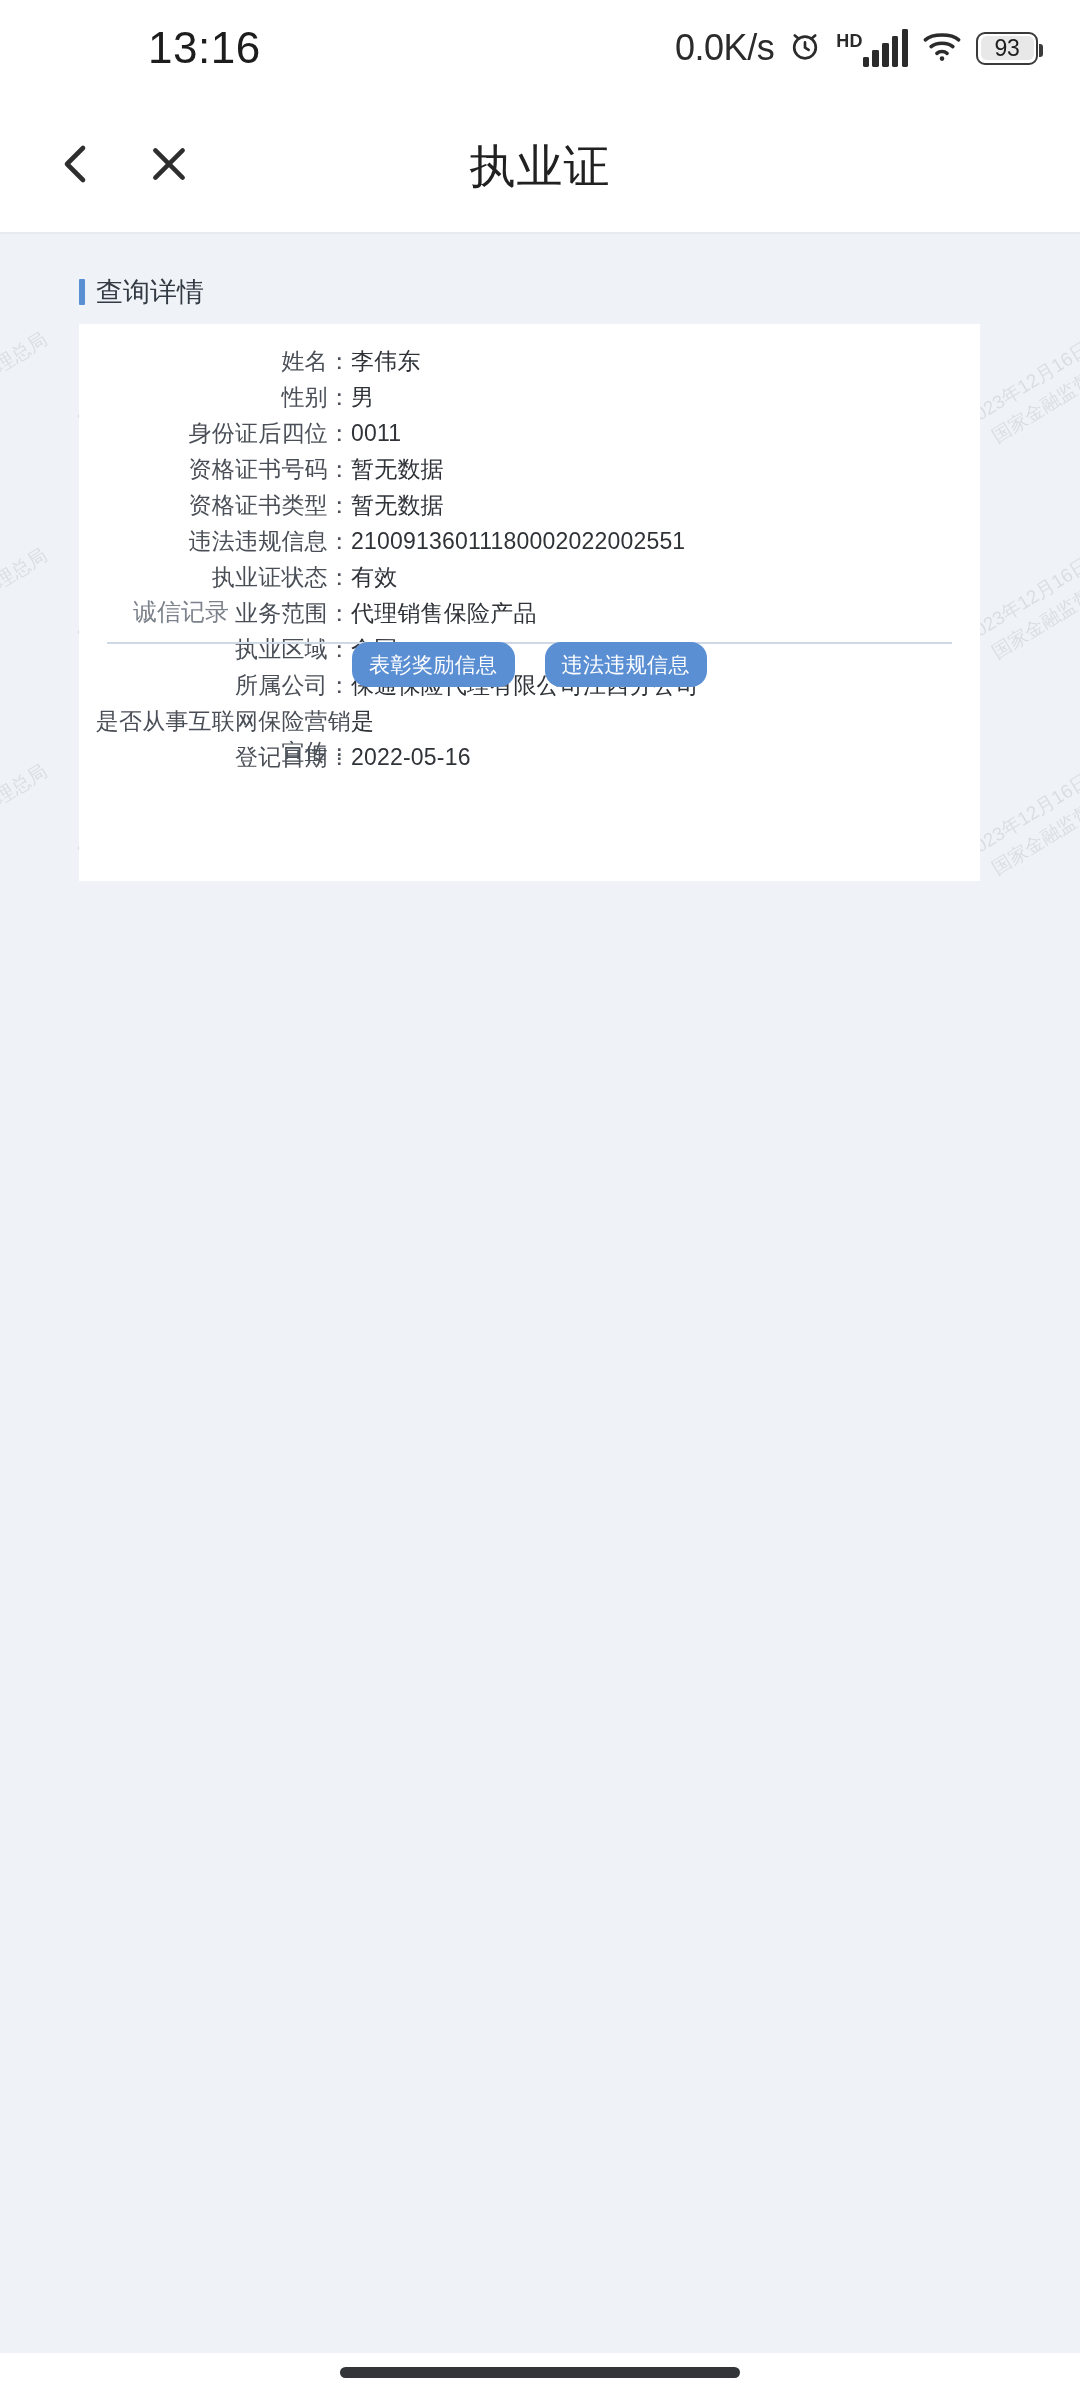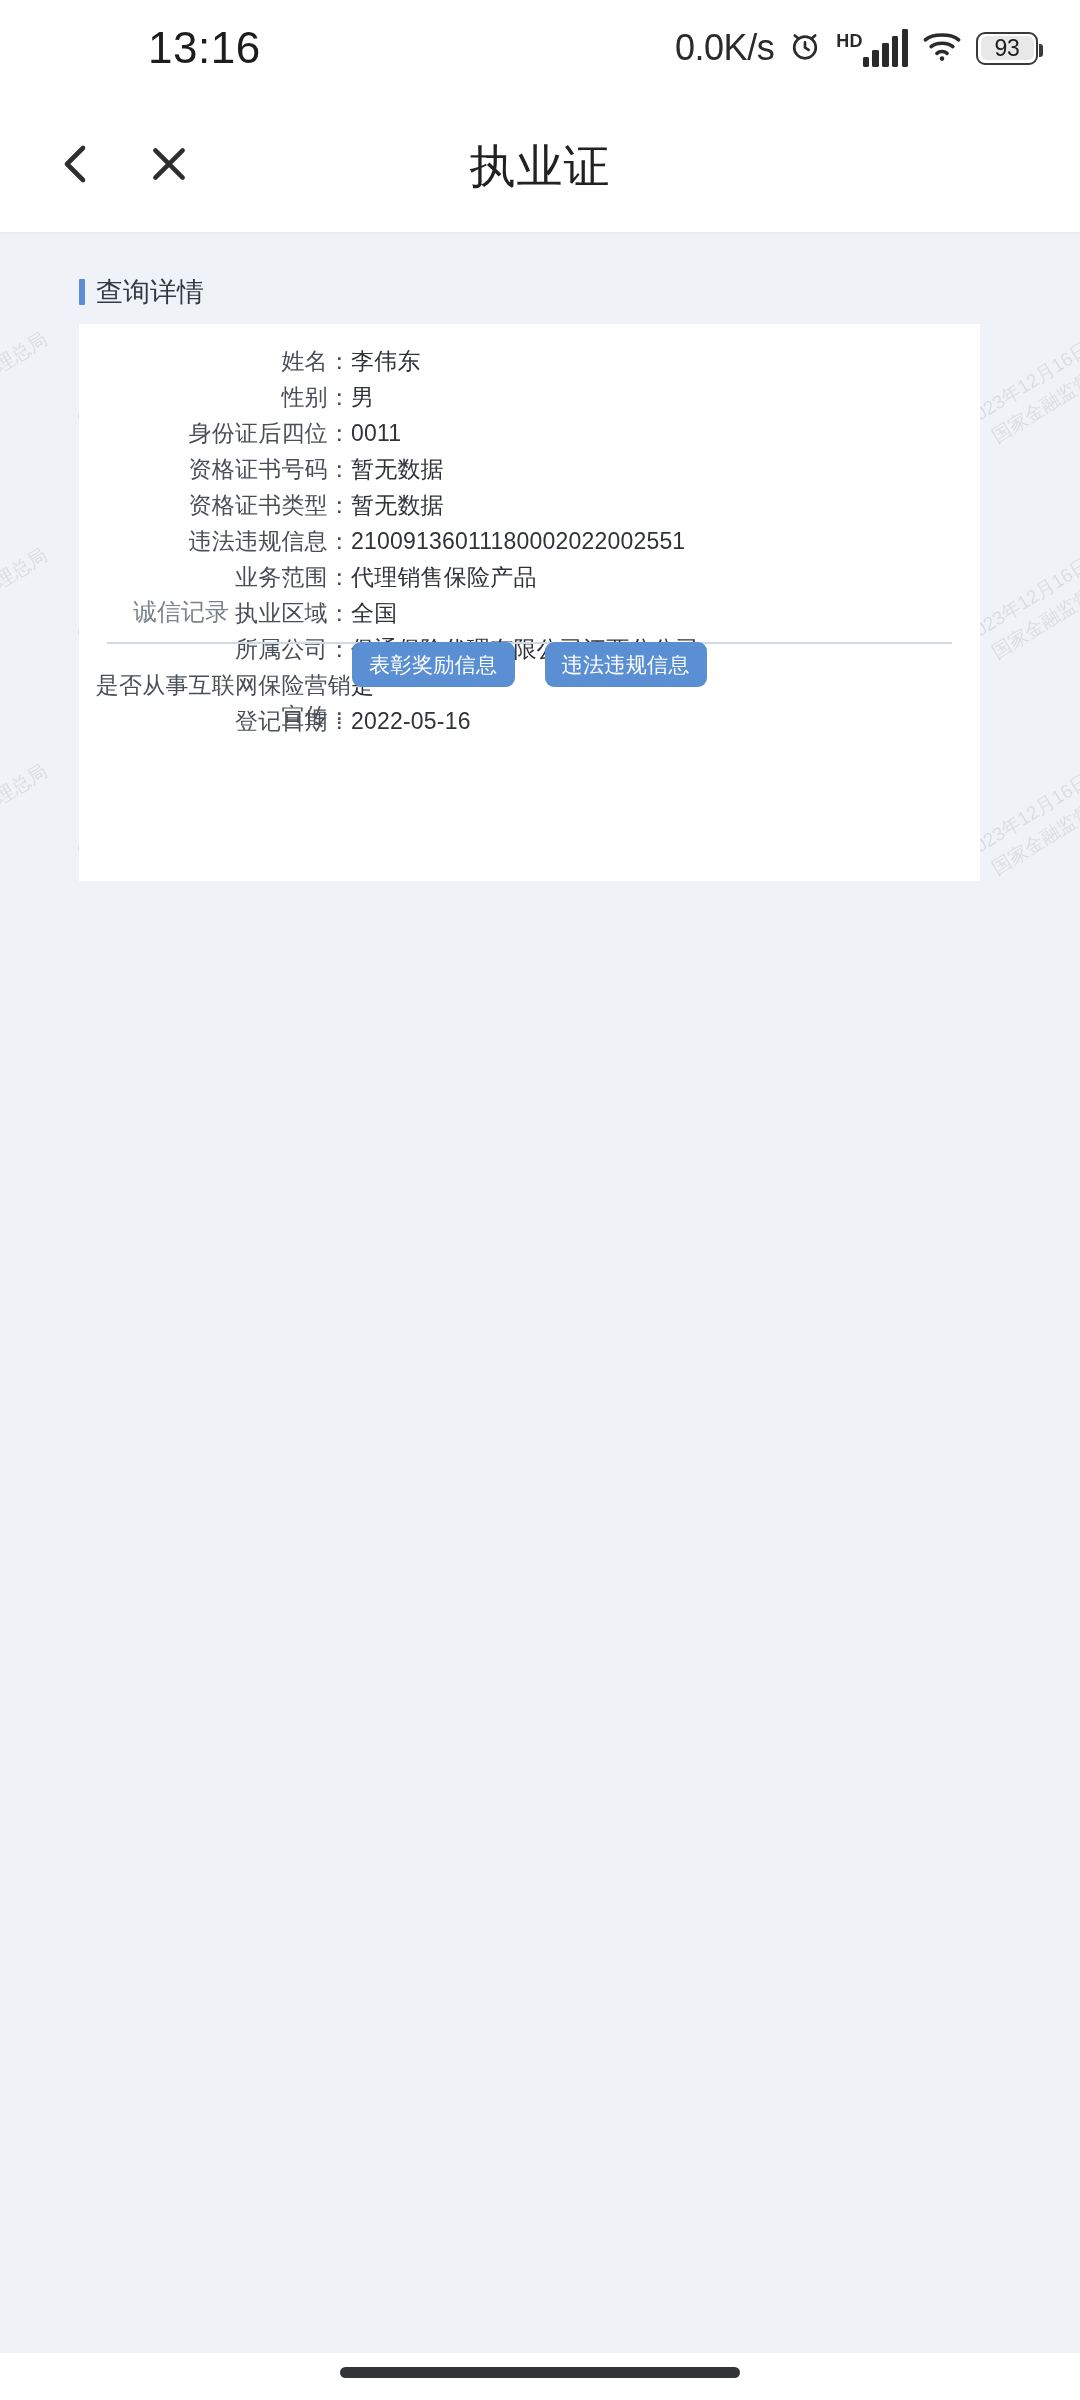--- a/index.html
+++ b/index.html
@@ -135,21 +135,21 @@
     margin:14px 28px 0 28px; height:2px; background:#cfd9e6;
   }
 
   .btn-row {
     position:absolute; top:318px; left:0; width:100%;
     display:flex; justify-content:center; gap:30px;
   }
   .btn {
     min-width:156px; height:45px; padding:0 17px;
     background:#5b8fd4; color:#ffffff;
-    border:none; border-radius:9px;
+    border:none; border-radius:16px;
     font-size:21px; letter-spacing:0.4px;
     font-family:"Liberation Sans","DejaVu Sans",sans-serif;
     display:flex; align-items:center; justify-content:center;
     cursor:pointer;
   }
 
   
   .gesture-area {
     position:absolute; left:0; top:2353px; width:1080px; height:47px;
     background:#ffffff;
@@ -342,20 +342,24 @@
           </div>
           <div class="row">
             <div class="lab">资格证书类型：</div>
             <div class="val">暂无数据</div>
           </div>
           <div class="row">
             <div class="lab">违法违规信息：</div>
             <div class="val">21009136011180002022002551</div>
           </div>
           <div class="row">
+            <div class="lab">执业证状态：</div>
+            <div class="val">有效</div>
+          </div>
+          <div class="row">
             <div class="lab">业务范围：</div>
             <div class="val">代理销售保险产品</div>
           </div>
           <div class="row">
             <div class="lab">执业区域：</div>
             <div class="val">全国</div>
           </div>
           <div class="row">
             <div class="lab">所属公司：</div>
             <div class="val">保通保险代理有限公司江西分公司</div>

